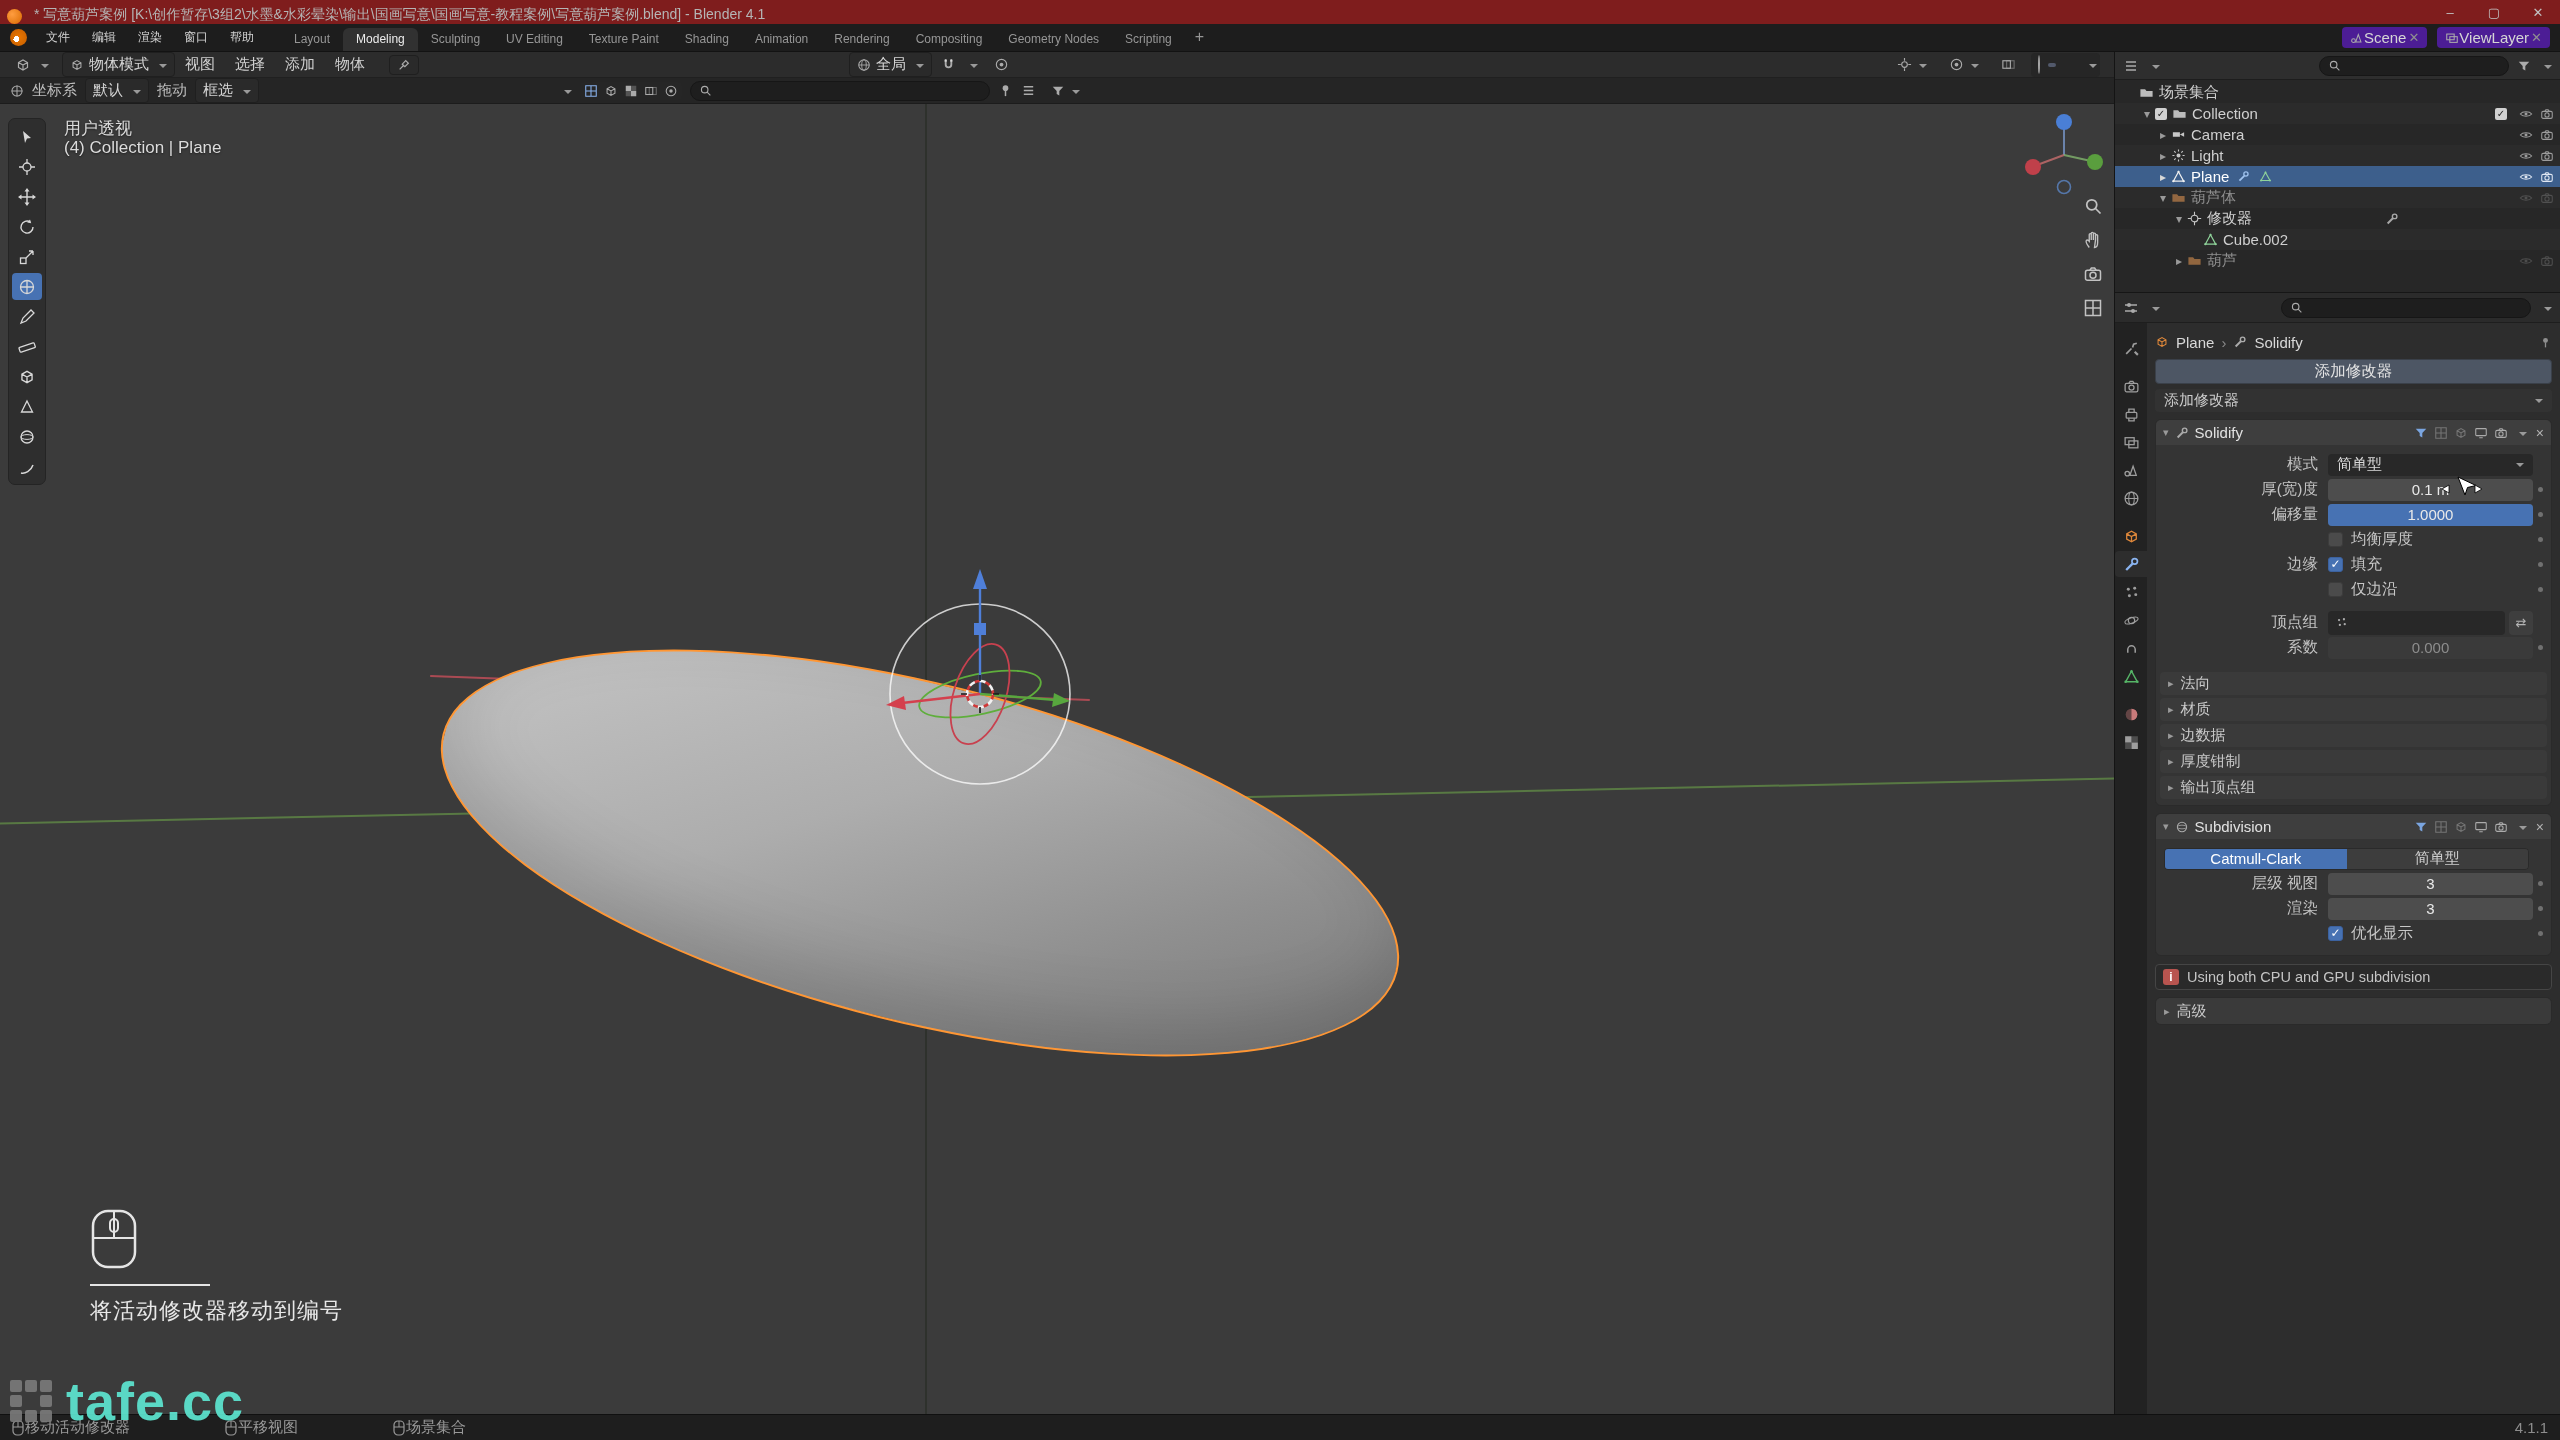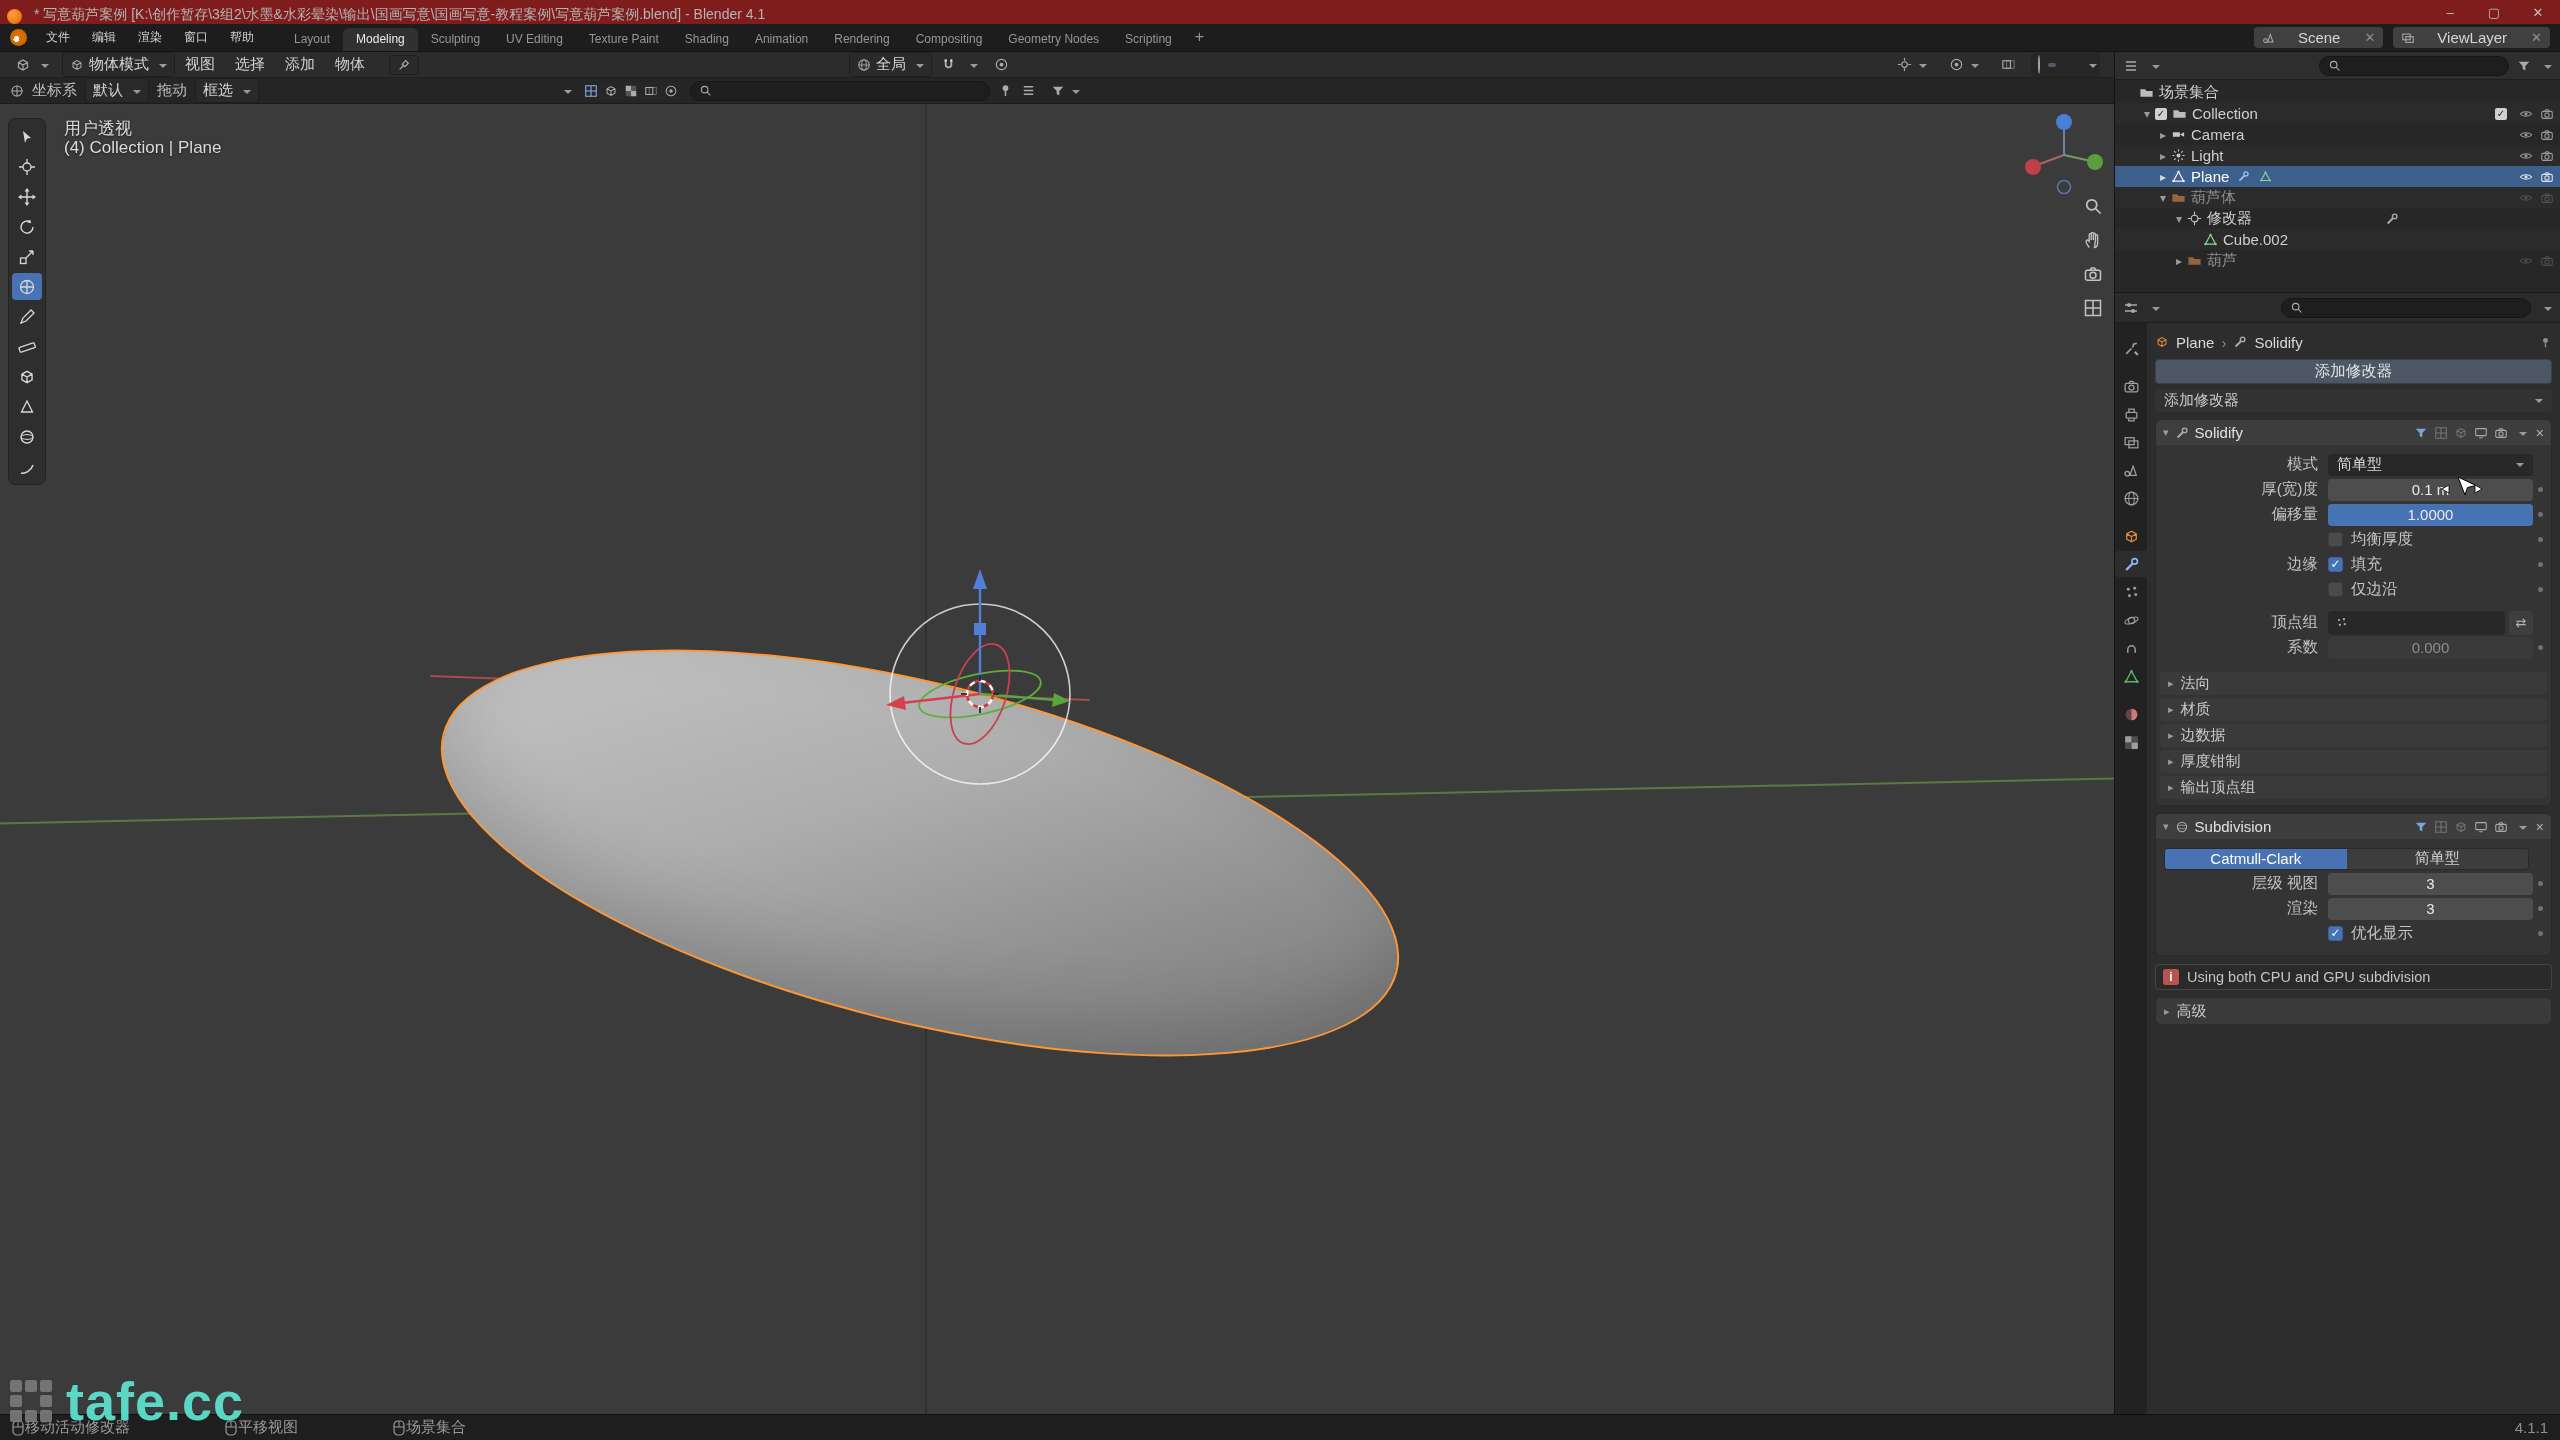--- a/index.html
+++ b/index.html
@@ -16,21 +16,21 @@
   .tb-btn{width:44px;height:100%;display:flex;align-items:center;justify-content:center;color:#c2c2c2;font-size:13px}
   
   .topbar{position:absolute;left:0;top:24px;right:0;height:28px;background:#1d1d1d;display:flex;align-items:center;border-bottom:1px solid #131313;z-index:19}
   .logo{width:17px;height:17px;margin:0 8px 0 10px;border-radius:50%;background:radial-gradient(circle at 38% 60%,#fff 0 3px,transparent 3px),radial-gradient(circle at 50% 50%,#ea7600,#c45e00)}
   .menu-item{padding:0 11px;font-size:12px;color:#d2d2d2;height:100%;display:flex;align-items:center}
   .ws{display:flex;margin-left:16px;height:100%;align-items:flex-end}
   .ws-tab{padding:4px 13px 5px;font-size:12px;color:#969696;border-radius:6px 6px 0 0;white-space:nowrap}
   .ws-tab.active{background:#313131;color:#ececec}
   .ws-add{padding:4px 10px 5px;color:#969696}
   .tb-right{margin-left:auto;display:flex;align-items:center;gap:10px;margin-right:10px}
-  .datawidget{display:flex;align-items:center;gap:22px;background:#404040;border-radius:4px;padding:2px 8px;font-size:15px;color:#d5d5d5}
+  .datawidget{display:flex;align-items:center;gap:0;background:#4c1d95;border-radius:4px;padding:2px 8px;font-size:15px;color:#d5d5d5}
   .datawidget .x{color:#909090;font-size:13px;margin-left:2px}
   
   .vp-h1{position:absolute;left:0;top:52px;width:2114px;height:26px;background:#2c2c2c;border-bottom:1px solid #202020;display:flex;align-items:center;z-index:10}
   .vp-h2{position:absolute;left:0;top:78px;width:2114px;height:26px;background:#252525;border-bottom:1px solid #1c1c1c;display:flex;align-items:center;z-index:10}
   .hbtn{display:flex;align-items:center;gap:5px;padding:2px 7px;border-radius:4px;font-size:15px;color:#d5d5d5}
   .hbtn.dd{background:#2a2a2a;border:1px solid #1f1f1f}
   .hmenu{padding:2px 10px;font-size:15px;color:#d0d0d0}
   .hgroup{display:flex;align-items:center;gap:2px}
   .ball{width:15px;height:15px;border-radius:50%}
   .ball.wire{border:1.5px solid #a5a5a5}
@@ -592,20 +592,30 @@
           <use href="#i-sphere"></use>
         </svg>
       </div>
     <div class="tool">
         <svg class="ic">
           <use href="#i-brushline"></use>
         </svg>
       </div>
   </div>
 
+  <div class="hintblock">
+    <svg width="48" height="62">
+      <rect x="3" y="3" width="42" height="56" rx="15" fill="none" stroke="#e5e5e5" stroke-width="2.5"></rect>
+      <line x1="24" y1="3" x2="24" y2="30" stroke="#e5e5e5" stroke-width="2"></line>
+      <line x1="3" y1="30" x2="45" y2="30" stroke="#e5e5e5" stroke-width="2"></line>
+      <rect x="20" y="11" width="8" height="13" rx="4" fill="none" stroke="#e5e5e5" stroke-width="2"></rect>
+    </svg>
+    <div class="hintline"></div>
+    <div class="hinttext">将活动修改器移动到编号</div>
+  </div>
 </div>
 
 <div class="rightcol">
 
   <div class="outliner">
     <div class="ol-head">
       <svg class="ic">
           <use href="#i-list"></use>
         </svg>
       <span class="chev"></span>

